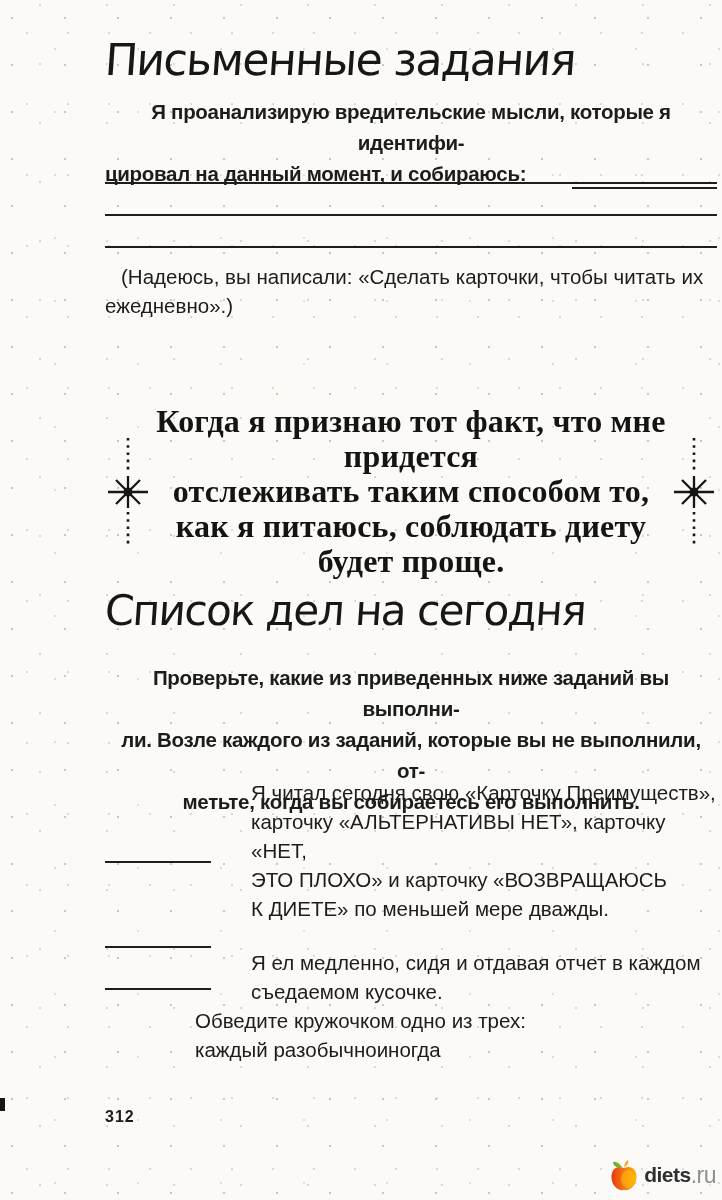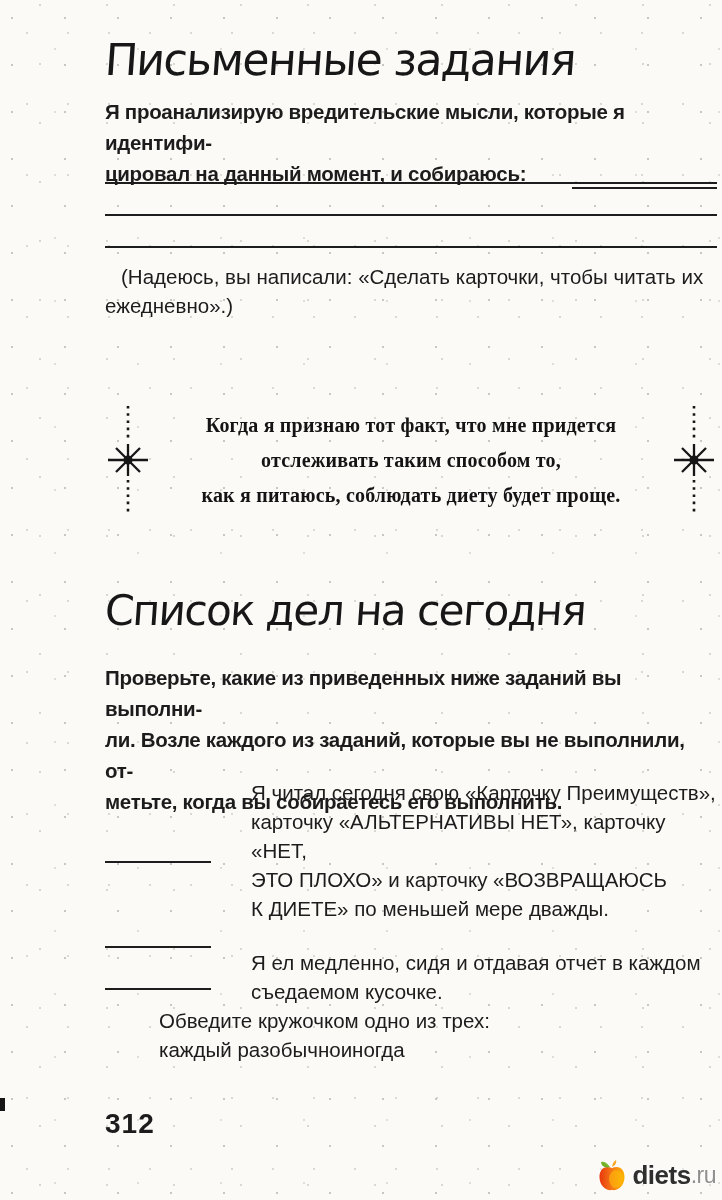--- a/index.html
+++ b/index.html
@@ -31,71 +31,71 @@
     color: #171717;
     letter-spacing: -1.5px;
     transform: skewX(-4deg);
     white-space: nowrap;
   }
   .t1 { top: 34px; font-size: 44px; }
   .t2 { top: 586px; font-size: 42px; }
 
   .para { position: absolute; left: 0; width: 612px; }
   .pline { line-height: 29px; }
-  .bold-para { font-weight: 700; font-size: 20.5px; letter-spacing: -0.3px; }
+  .bold-para { font-weight: 700; font-size: 20.5px; letter-spacing: -0.3px; text-align: center; }
   .bold-para .pline { line-height: 31px; }
   .p1 { top: 96px; }
   .p2 { top: 662px; }
   .flexline { display: flex; align-items: flex-end; gap: 40px; }
   .inline-blank { flex: 1; border-bottom: 2px solid #1d1d1d; height: 24px; margin-left: 6px; }
 
   .wlines { position: absolute; top: 153px; left: 0; width: 612px; }
   .write-line { height: 29px; border-bottom: 2px solid #1d1d1d; margin-bottom: 0; }
   .write-line + .write-line { height: 30px; }
 
   .note { top: 250px; font-size: 20.5px; font-weight: 400; }
   .note .indent { text-indent: 16px; margin-top: 12px; }
 
   .quote { position: absolute; top: 404px; left: 0; width: 612px; display: flex; align-items: center; padding: 0; }
   .quote-star { flex: 0 0 46px; }
   .quote-text {
     flex: 1;
     font-family: "Liberation Serif", serif;
     font-weight: 700;
-    font-size: 20px;
+    font-size: 32px;
     line-height: 35px;
     text-align: center;
     color: #141414;
     letter-spacing: 0.2px;
   }
 
   .checklist { position: absolute; top: 778px; left: 0; width: 612px; font-size: 20.5px; font-weight: 400; }
   .check-item { display: flex; align-items: center; gap: 24px; }
   .blank {
     flex: 0 0 106px;
     height: 23px;
     border-bottom: 2px solid #1d1d1d;
     margin-right: 16px;
   }
   .item-text { flex: 1; }
-  .check-extra { margin-left: 54px; }
+  .check-extra { margin-left: 90px; }
   .options-row { display: flex; justify-content: flex-start; width: 430px; line-height: 29px; }
 
   .page-number {
     position: absolute; left: 105px; top: 1108px;
-    font-size: 28px; font-weight: 700; color: #1c1c1c; letter-spacing: 1px;
+    font-size: 16px; font-weight: 700; color: #1c1c1c; letter-spacing: 1px;
   }
 
   .watermark {
     position: absolute; right: 6px; top: 1158px;
     display: flex; align-items: center;
     text-shadow: 0 0 3px #ffffff, 0 0 5px #ffffff;
   }
   .watermark .apple { margin-right: 4px; filter: drop-shadow(0 0 2px #fff); }
-  .wm-brand { font-size: 26px; font-weight: 700; color: #2f2f2f; letter-spacing: -0.5px; }
+  .wm-brand { font-size: 21px; font-weight: 700; color: #2f2f2f; letter-spacing: -0.5px; }
   .wm-tld { font-size: 23px; font-weight: 400; color: #8f8f8f; letter-spacing: -0.5px; }
 
   .edge-artifact { position: absolute; left: 0; top: 1098px; width: 5px; height: 13px; background: #151515; }
 </style>
 </head>
 <body>
 
 <div class="page">
   <div class="content">
 

